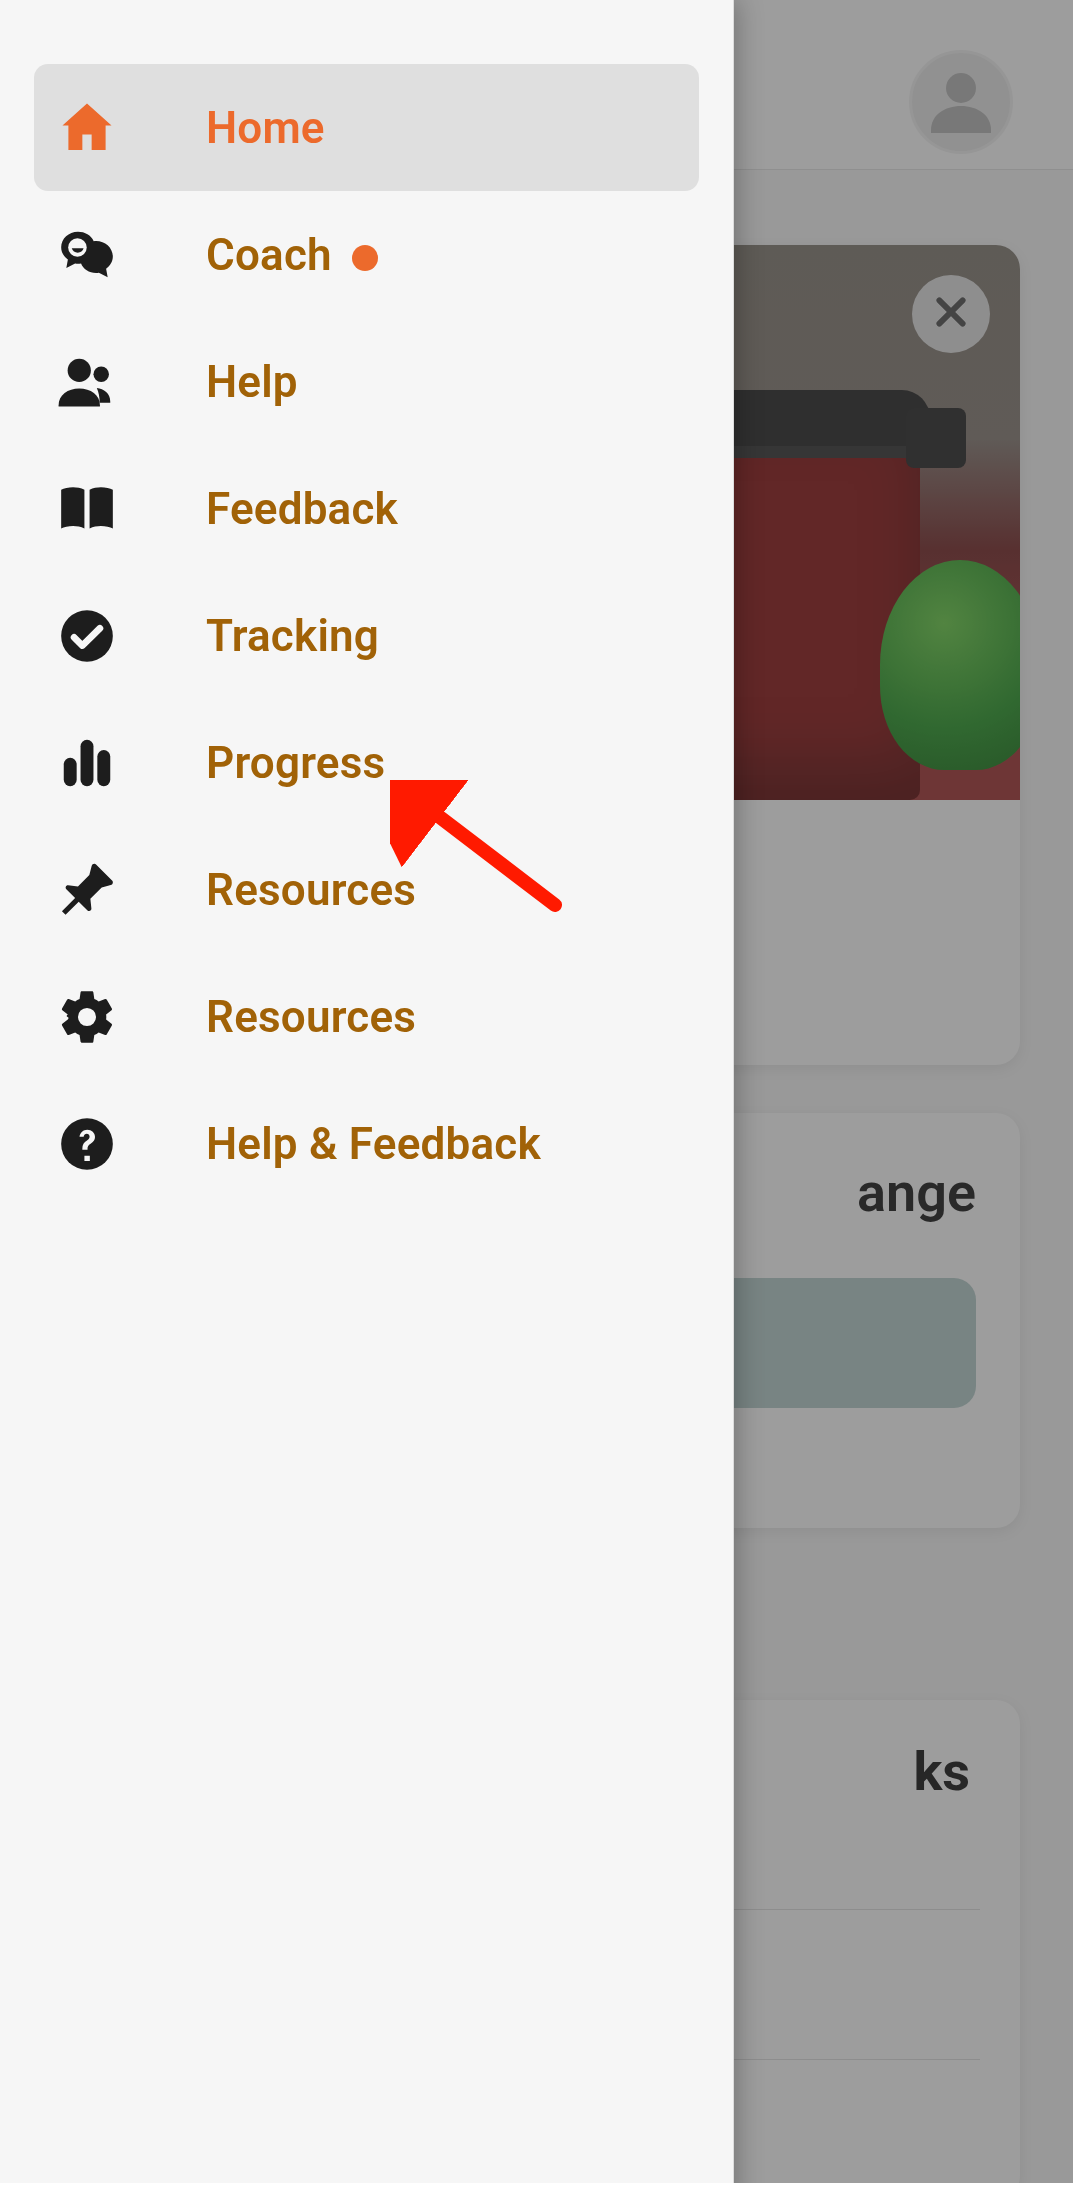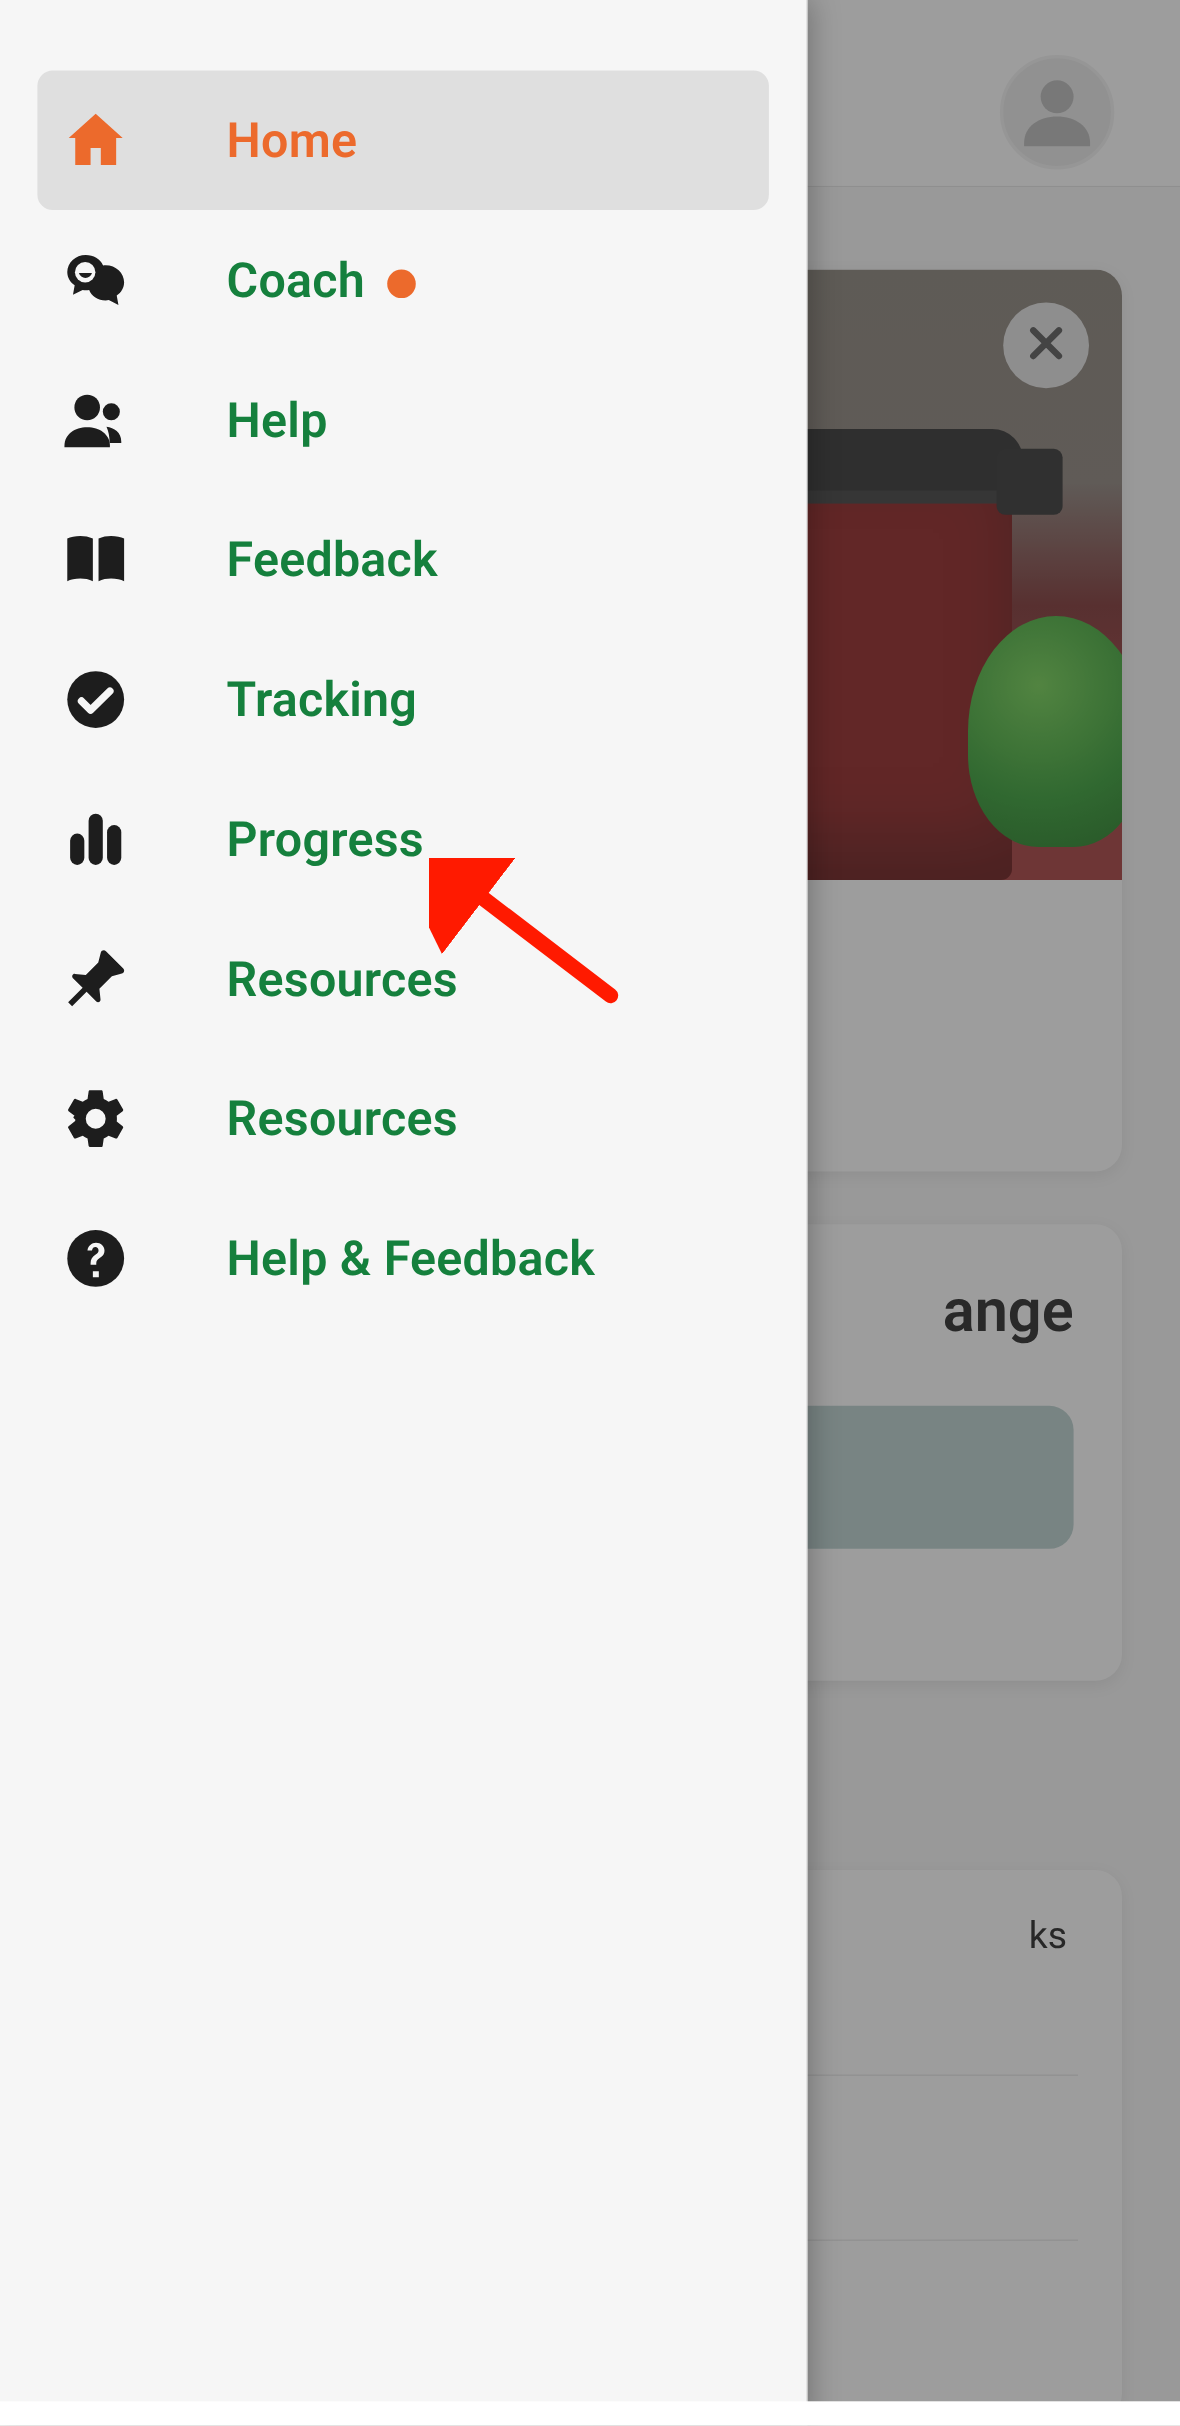--- a/index.html
+++ b/index.html
@@ -23,31 +23,31 @@
   .pepper { position:absolute; right:-20px; bottom:30px; width:160px; height:210px; background: radial-gradient(circle at 40% 30%, #6fcf4f, #2f9a2f 60%, #1f751f); border-radius: 50% 50% 40% 40%; }
   .close-btn { position:absolute; top:30px; right:30px; width:78px; height:78px; border-radius:39px; background:#e3e3e3; display:flex; align-items:center; justify-content:center; }
   .close-btn svg { width:40px; height:40px; }
   .card1-title { position:absolute; top:640px; left:50px; font-size:58px; font-weight:700; color:#222; }
 
   .card2 { top:1113px; left:520px; width:500px; height:415px; padding:44px; }
   .card2-text { font-size:54px; font-weight:600; color:#222; line-height:1.35; margin-bottom:48px; text-align:right; }
   .card2-bar { width:100%; height:130px; background:#b9d0ce; border-radius:22px; }
 
   .card3 { top:1700px; left:520px; width:500px; height:500px; padding:40px; }
-  .card3-title { font-size:34px; font-weight:400; color:#1d1d1d; text-align:right; padding-right:10px; margin-bottom:106px; }
+  .card3-title { font-size:54px; font-weight:700; color:#1d1d1d; text-align:right; padding-right:10px; margin-bottom:106px; }
   .card3-row { height:150px; border-top:1px solid #e1e1e1; }
 
   
   .drawer { position:absolute; top:0; left:0; width:734px; height:2205px; background:#f6f6f6; box-shadow: 4px 0 24px rgba(0,0,0,0.25); border-right:1px solid #dcdcdc; }
   .nav-list { padding: 64px 34px; display:flex; flex-direction:column; gap:0; }
   .nav-item { display:flex; align-items:center; height:127px; border-radius:14px; padding-left:22px; cursor:pointer; }
   .nav-item.active { background:#dfdfdf; }
   .nav-icon { width:62px; height:62px; display:flex; align-items:center; justify-content:center; color:#1d1d1d; }
   .nav-item.active .nav-icon { color:#ec6a2c; }
-  .nav-label { margin-left:88px; font-size:44px; font-weight:600; color:#15803d; letter-spacing:0.2px; }
+  .nav-label { margin-left:88px; font-size:44px; font-weight:600; color:#a16207; letter-spacing:0.2px; }
   .nav-item.active .nav-label { color:#ec6a2c; }
   .dot { width:26px; height:26px; border-radius:13px; background:#ec6a2c; display:inline-block; margin-left:20px; vertical-align:middle; }
 
   
   .arrow { position:absolute; top:780px; left:390px; width:190px; height:140px; pointer-events:none; }
   .arrow svg { width:100%; height:100%; }
 
   
   .bottom-layer { position:absolute; left:0; right:0; bottom:0; height:22px; background:#fff; }
 </style>

